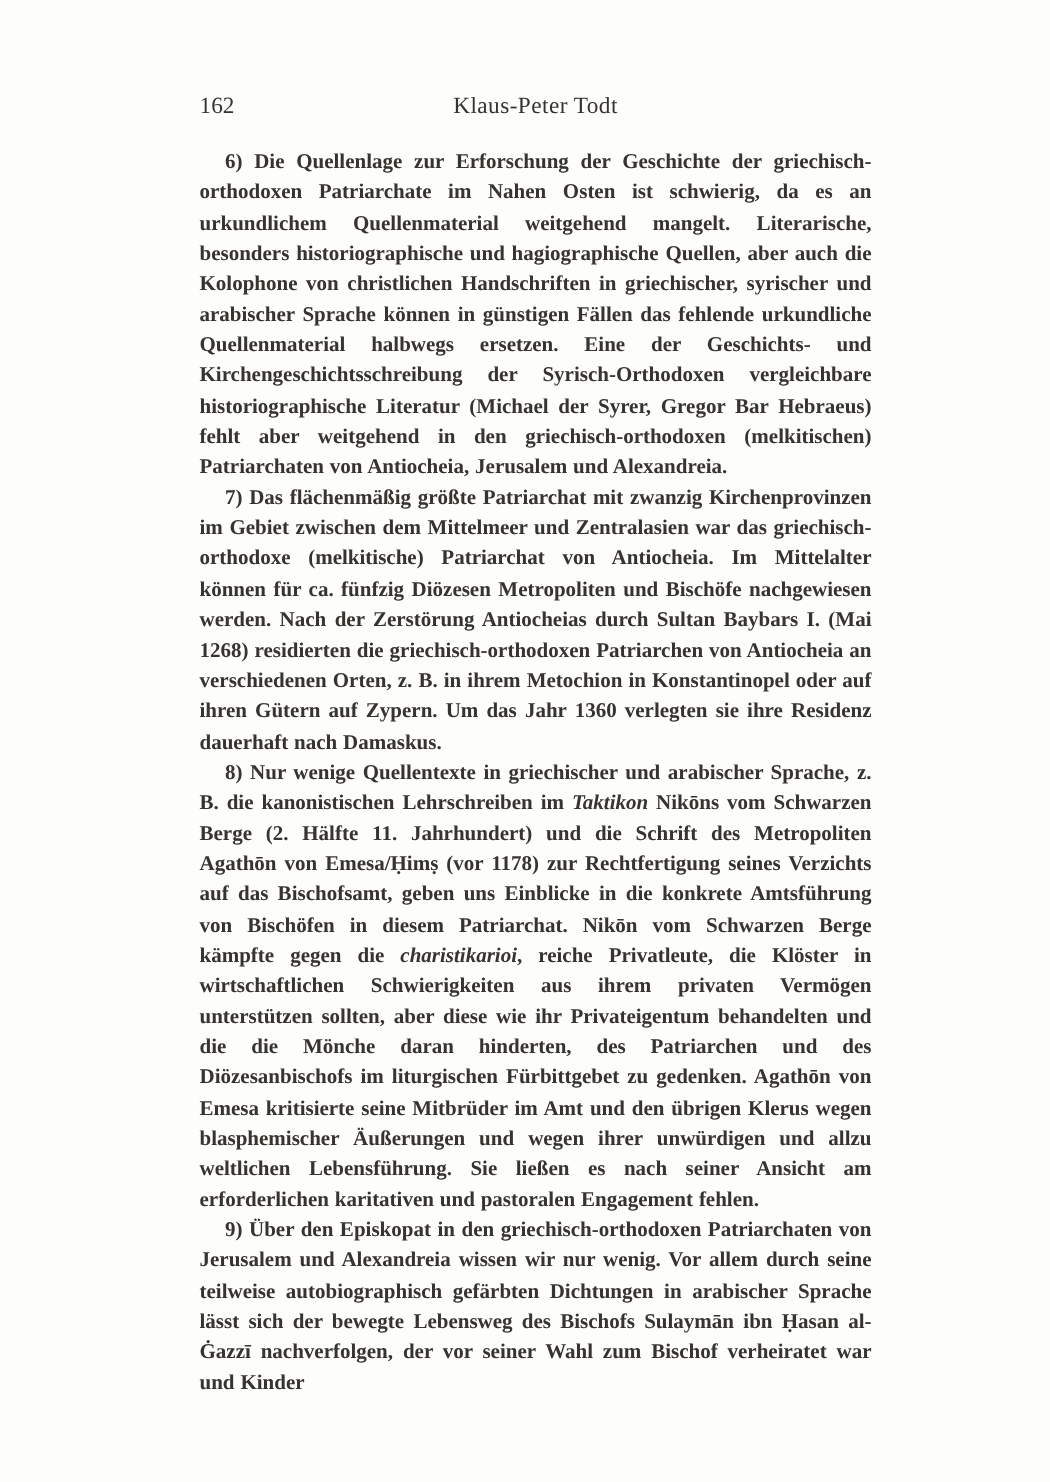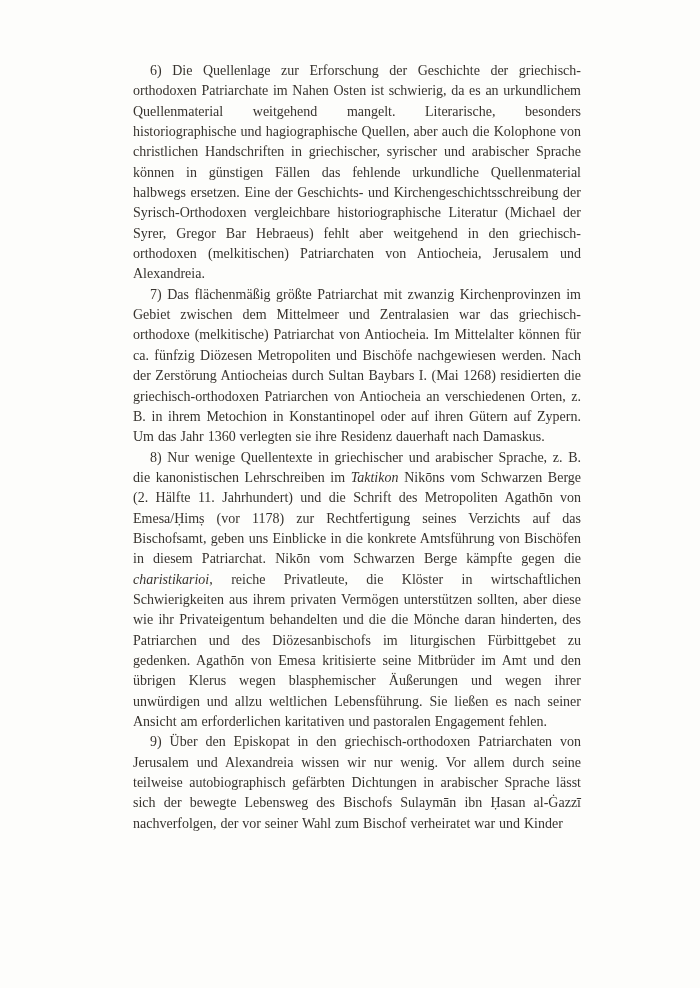--- a/index.html
+++ b/index.html
@@ -43,34 +43,39 @@
     display: block;
     text-align: center;
     letter-spacing: 0.3px;
   }
   .body-copy {
     font-size: 14px;
     line-height: 20.35px;
     text-align: justify;
     text-justify: inter-word;
     word-spacing: 0.4px;
+    font-weight: bold;
   }
   .para {
     margin: 0;
     text-indent: 17px;
     hyphens: none;
   }
   .seg { font-style: normal; }
   .seg.italic { font-style: italic; }
 </style>
 </head>
 <body>
 
 <div class="page">
   <div class="text-block">
+    <header class="running-header">
+      <span class="page-number">162</span>
+      <span class="running-title">Klaus-Peter Todt</span>
+    </header>
     <main class="body-copy">
         <p class="para"><span class="seg">6) Die Quellenlage zur Erforschung der Geschichte der griechisch-orthodoxen Patriarchate im Nahen Osten ist schwierig, da es an urkundlichem Quellenmaterial weitgehend mangelt. Literarische, besonders historiographische und hagiographische Quellen, aber auch die Kolophone von christlichen Handschriften in griechischer, syrischer und arabischer Sprache können in günstigen Fällen das fehlende urkundliche Quellenmaterial halbwegs ersetzen. Eine der Geschichts- und Kirchengeschichtsschreibung der Syrisch-Orthodoxen vergleichbare historiographische Literatur (Michael der Syrer, Gregor Bar Hebraeus) fehlt aber weitgehend in den griechisch-orthodoxen (melkitischen) Patriarchaten von Antiocheia, Jerusalem und Alexandreia.</span></p>
         <p class="para"><span class="seg">7) Das flächenmäßig größte Patriarchat mit zwanzig Kirchenprovinzen im Gebiet zwischen dem Mittelmeer und Zentralasien war das griechisch-orthodoxe (melkitische) Patriarchat von Antiocheia. Im Mittelalter können für ca. fünfzig Diözesen Metropoliten und Bischöfe nachgewiesen werden. Nach der Zerstörung Antiocheias durch Sultan Baybars I. (Mai 1268) residierten die griechisch-orthodoxen Patriarchen von Antiocheia an verschiedenen Orten, z. B. in ihrem Metochion in Konstantinopel oder auf ihren Gütern auf Zypern. Um das Jahr 1360 verlegten sie ihre Residenz dauerhaft nach Damaskus.</span></p>
         <p class="para"><span class="seg">8) Nur wenige Quellentexte in griechischer und arabischer Sprache, z. B. die kanonistischen Lehrschreiben im </span><span class="seg italic">Taktikon</span><span class="seg"> Nikōns vom Schwarzen Berge (2. Hälfte 11. Jahrhundert) und die Schrift des Metropoliten Agathōn von Emesa/Ḥimṣ (vor 1178) zur Rechtfertigung seines Verzichts auf das Bischofsamt, geben uns Einblicke in die konkrete Amtsführung von Bischöfen in diesem Patriarchat. Nikōn vom Schwarzen Berge kämpfte gegen die </span><span class="seg italic">charistikarioi</span><span class="seg">, reiche Privatleute, die Klöster in wirtschaftlichen Schwierigkeiten aus ihrem privaten Vermögen unterstützen sollten, aber diese wie ihr Privateigentum behandelten und die die Mönche daran hinderten, des Patriarchen und des Diözesanbischofs im liturgischen Fürbittgebet zu gedenken. Agathōn von Emesa kritisierte seine Mitbrüder im Amt und den übrigen Klerus wegen blasphemischer Äußerungen und wegen ihrer unwürdigen und allzu weltlichen Lebensführung. Sie ließen es nach seiner Ansicht am erforderlichen karitativen und pastoralen Engagement fehlen.</span></p>
         <p class="para"><span class="seg">9) Über den Episkopat in den griechisch-orthodoxen Patriarchaten von Jerusalem und Alexandreia wissen wir nur wenig. Vor allem durch seine teilweise autobiographisch gefärbten Dichtungen in arabischer Sprache lässt sich der bewegte Lebensweg des Bischofs Sulaymān ibn Ḥasan al-Ġazzī nachverfolgen, der vor seiner Wahl zum Bischof verheiratet war und Kinder</span></p>
       </main>
   </div>
 </div>
 
 </body></html>

